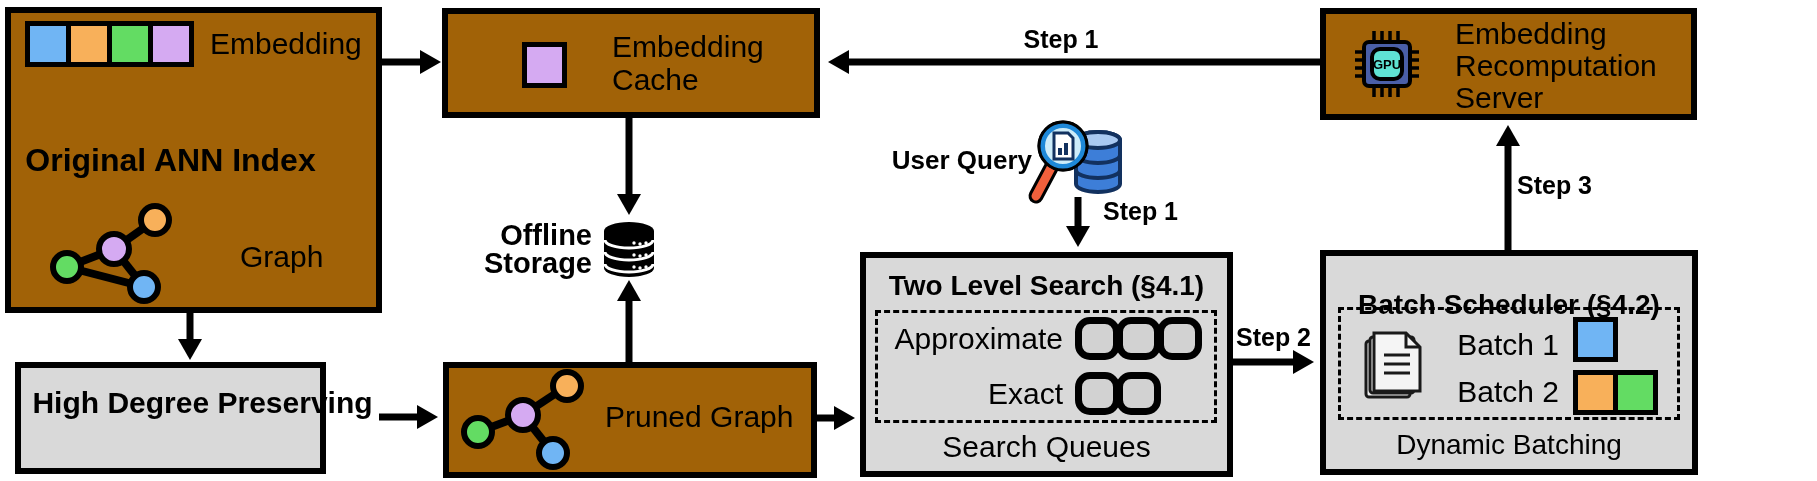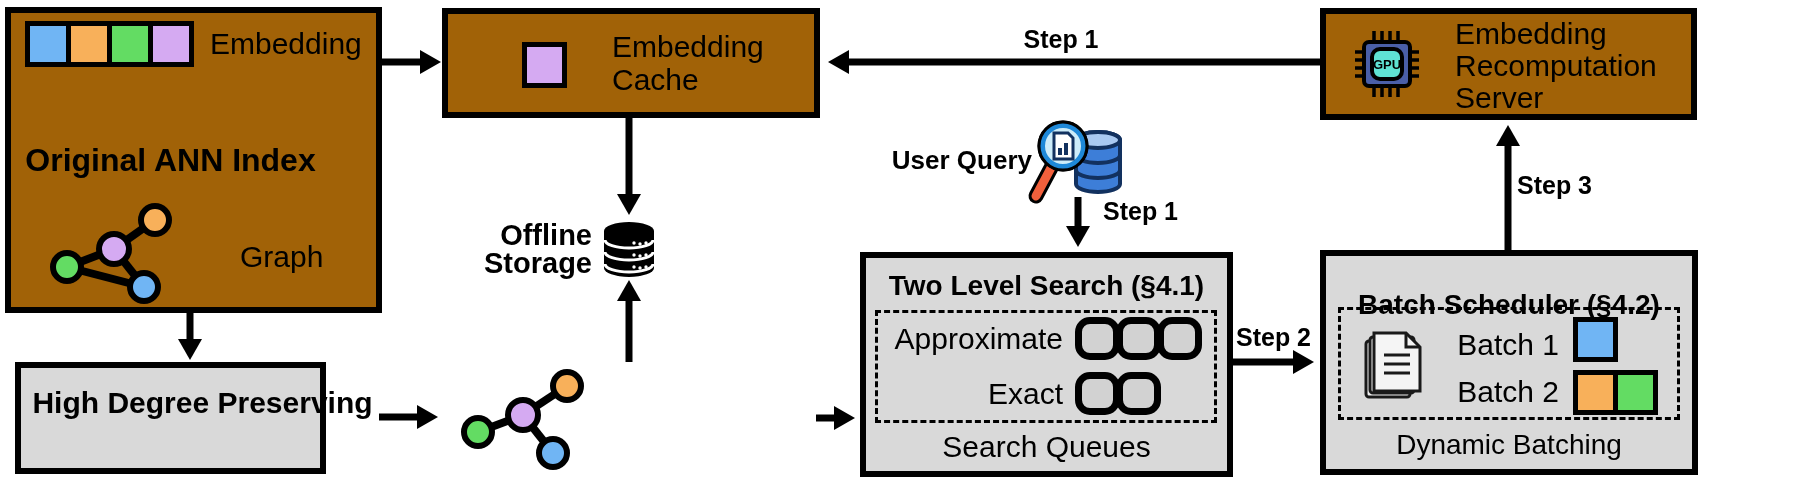--- a/index.html
+++ b/index.html
@@ -48,20 +48,23 @@
   </div>
 
   <div class="box light" style="left:442px;top:8px;width:378px;height:110px;">
     <div class="sq" style="left: 74px; top: 28px; width: 45px; height: 46px; background-color: rgb(213, 170, 242);"></div>
     <div class="txt" style="left:164px;top:16px;font-size:30px;line-height:33px;white-space:normal;">
       <span>Embedding</span><br>
       <span>Cache</span>
     </div>
   </div>
 
+  <div class="box light" style="left:443px;top:362px;width:374px;height:116px;">
+    <div class="txt" style="left:156px;top:33px;font-size:30px;line-height:31px;">Pruned Graph</div>
+  </div>
 
   <div class="box dark" style="left:860px;top:252px;width:373px;height:225px;">
     <div class="txt b center" style="left:0;top:13px;width:361px;font-size:28px;line-height:29px;">Two Level Search (§4.1)</div>
     <div class="dashedrect" style="left:9px;top:52px;width:342px;height:113px;"></div>
     <div class="txt right" style="left:7px;top:66px;width:190px;font-size:30px;line-height:30px;">Approximate</div>
     <div class="qrow" style="left:209px;top:59px;">
       <div class="qsq"></div>
       <div class="qsq"></div>
       <div class="qsq"></div>
     </div>

